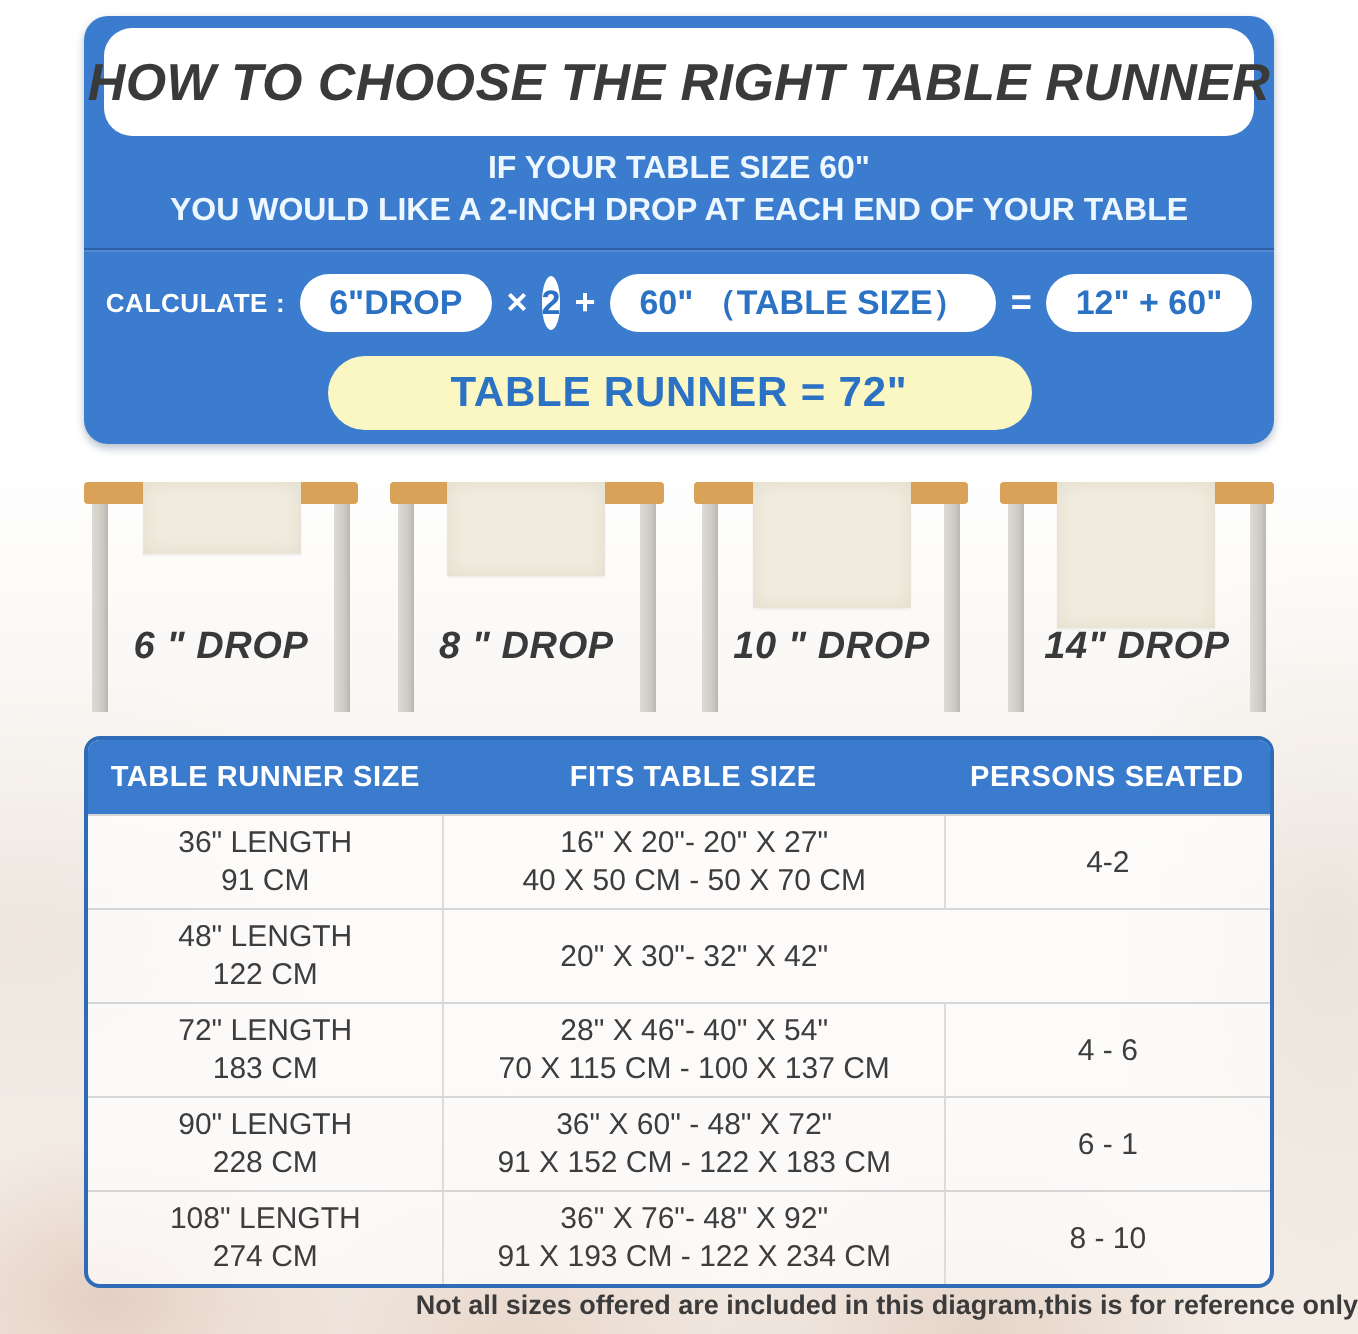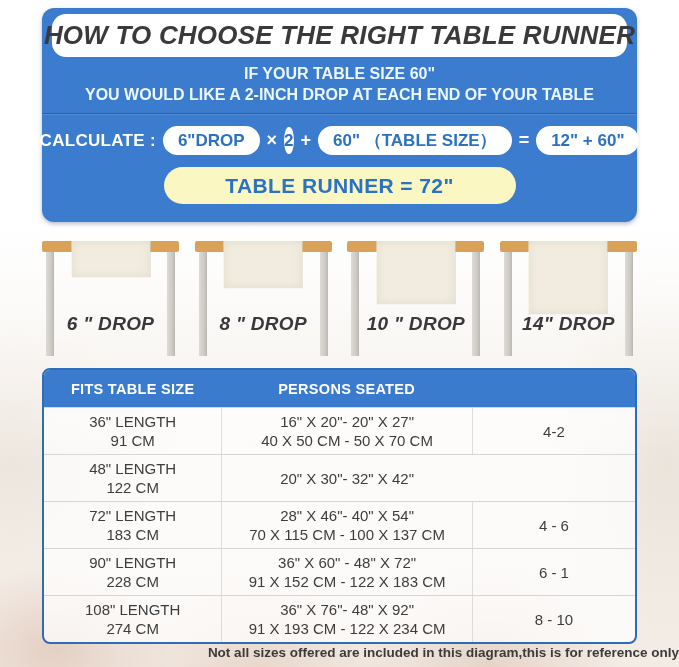--- a/index.html
+++ b/index.html
@@ -25,42 +25,42 @@
   }
 
   
   .hero {
     position:absolute; left:42px; top:8px; width:595px; height:214px;
     background:#3b7ccf;
     border-radius:12px;
     box-shadow:0 2px 4px rgba(40,70,110,.35);
   }
   .title-box {
-    margin:6px 10px 0 10px; height:43px;
+    margin:6px 10px 0 10px; height:54px;
     background:#ffffff; border-radius:14px;
     display:flex; align-items:center; justify-content:center;
   }
   .title-box h1 {
     font-size:26px; font-weight:bold; font-style:italic;
     color:#3a3a3a; letter-spacing:.2px; white-space:nowrap;
   }
   .subtitle { margin-top:6px; text-align:center; color:#ecf7ff; font-weight:bold; }
   .subtitle .line1 { font-size:16px; line-height:21px; }
   .subtitle .line2 { font-size:16px; line-height:21px; }
   .hero-divider {
     margin-top:8px; height:0;
     border-top:1px solid rgba(25,55,105,.4);
     box-shadow:0 1px 0 rgba(255,255,255,.12);
   }
   .calc-row {
     margin-top:12px; padding:0 12px;
     display:flex; align-items:center; justify-content:center; gap:7px;
     white-space:nowrap;
   }
-  .calc-label { color:#ffffff; font-weight:bold; font-size:17px; letter-spacing:.3px; }
+  .calc-label { color:#ffffff; font-weight:bold; font-size:13px; letter-spacing:.3px; }
   .pill {
     background:#ffffff; color:#2b71c4;
     font-weight:bold; font-size:17px;
     height:29px; padding:0 15px; border-radius:15px;
     display:flex; align-items:center; justify-content:center;
   }
   .op { color:#ffffff; font-weight:bold; font-size:18px; }
   .circle2 {
     width:27px; height:27px; border-radius:50%;
     background:#ffffff; color:#2b71c4; font-weight:bold; font-size:17px;
@@ -190,20 +190,21 @@
     <div class="leg left"></div>
     <div class="leg right"></div>
     <div class="tabletop"></div>
     <div class="runner"></div>
     <div class="drop-label">14" DROP</div>
   </div>
 </div>
 
 <div class="size-table">
   <div class="st-header">
+    <div class="hcell">TABLE RUNNER SIZE</div>
     <div class="hcell">FITS TABLE SIZE</div>
     <div class="hcell">PERSONS SEATED</div>
   </div>
 
   <div class="st-row">
     <div class="cell">
       <div>36" LENGTH</div>
       <div>91 CM</div>
     </div>
     <div class="cell mid">

